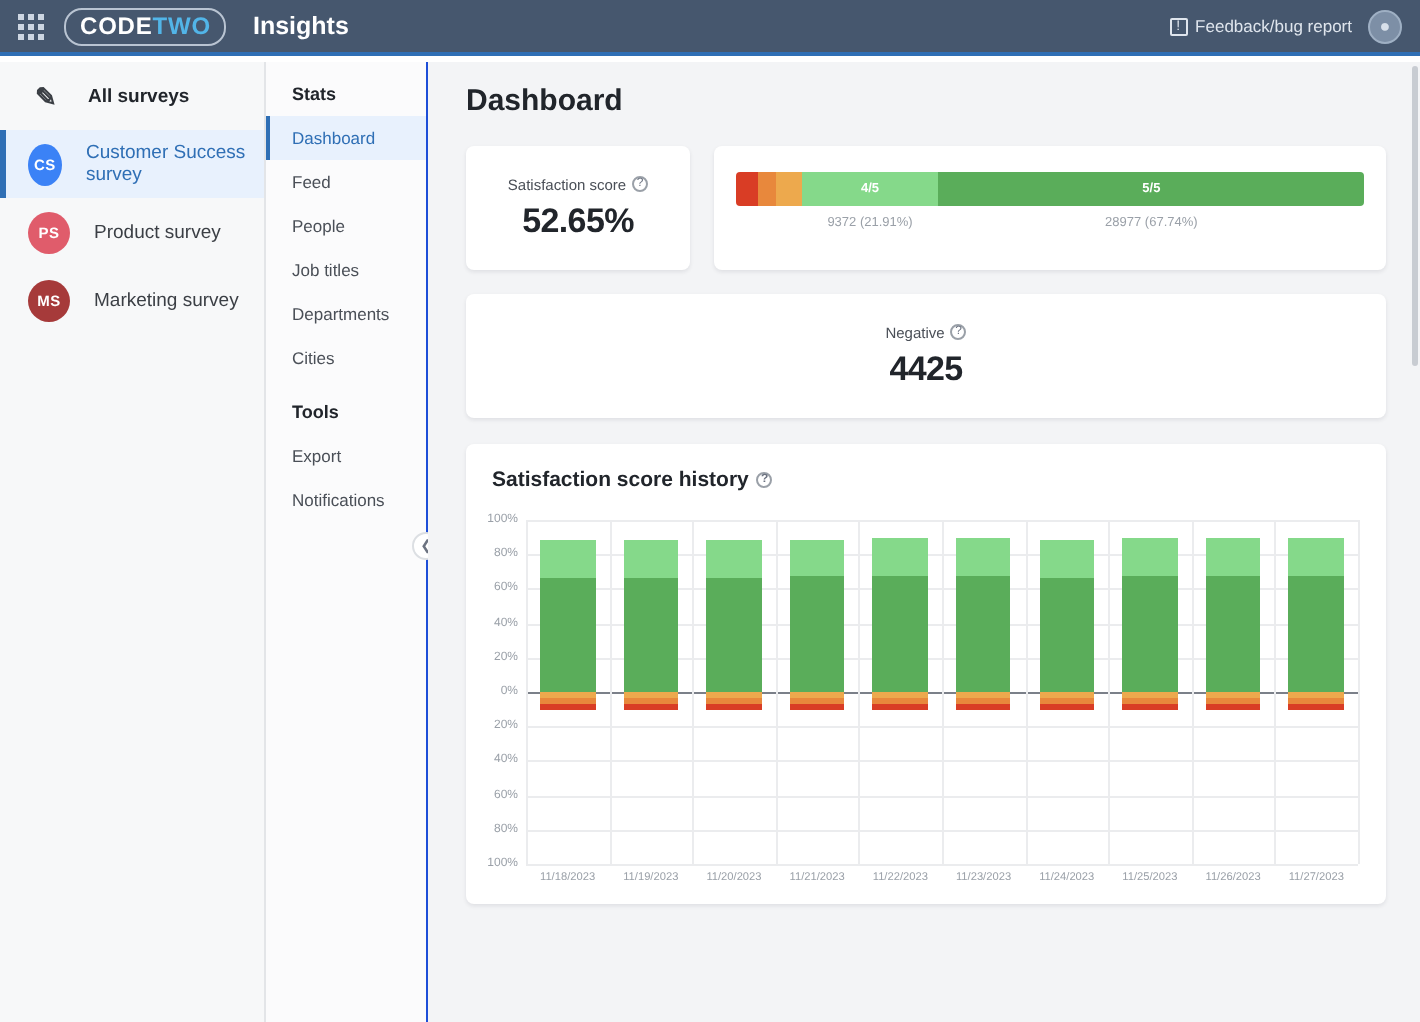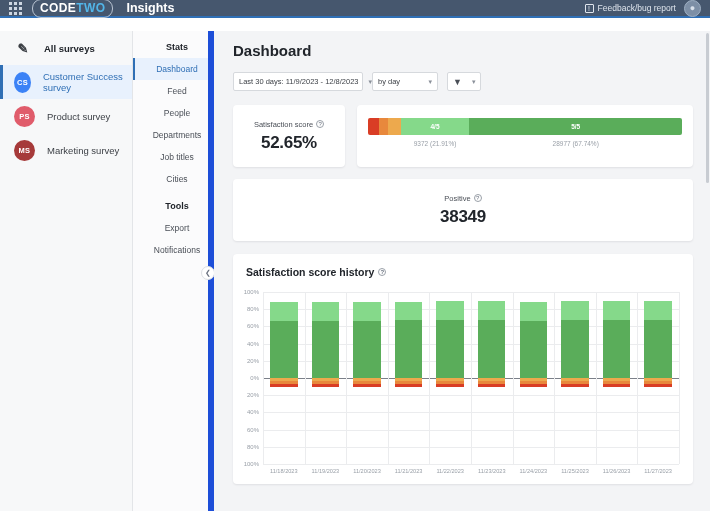--- a/index.html
+++ b/index.html
@@ -6,21 +6,21 @@
   html, body {
     width: 710px; height: 511px;
     font-family: "Liberation Sans", sans-serif;
     background: #ffffff;
     overflow: hidden;
   }
   #app { position: relative; width: 710px; height: 511px; }
 
   
   .topbar {
-    position: absolute; left: 0; top: 0; width: 710px; height: 18px;
+    position: absolute; left: 0; top: 0; width: 710px; height: 28px;
     background: #46576e; display: flex; align-items: center;
     border-bottom: 2px solid #2f6fb5;
   }
   .waffle { width: 30px; display: flex; align-items: center; justify-content: center; }
   .waffle-grid { display: grid; grid-template-columns: repeat(3, 3px); grid-gap: 2px; }
   .waffle-grid i { width: 3px; height: 3px; background: #cdd6e2; display: block; }
   .brand {
     border: 1px solid #b9c4d2; border-radius: 9px;
     padding: 1px 7px 2px; font-size: 12px; font-weight: bold;
     letter-spacing: .4px; color: #ffffff; margin-left: 2px;
@@ -51,21 +51,21 @@
   }
   .rail-item.selected .rail-label { color: #2f6fb5; }
   .survey-icon { width: 18px; height: 18px; display: flex; align-items: center; justify-content: center;
                  font-size: 13px; color: #3b3f45; }
   .av { width: 21px; height: 21px; border-radius: 50%; color: #fff; font-size: 7.5px;
         display: flex; align-items: center; justify-content: center; font-weight: bold; letter-spacing: .3px; }
 
   
   .nav {
     position: absolute; left: 133px; top: 31px; width: 81px; height: 480px;
-    background: #fbfbfc; border-right: 6px solid #1d4ed8; text-align: center;
+    background: #fbfbfc; border-right: 1px solid #1d4ed8;
   }
   .nav-section { font-size: 9px; font-weight: bold; color: #21252b; padding: 11px 0 6px 13px; }
   .nav-item { font-size: 8.5px; color: #4a4f57; padding: 6px 0 6px 13px; cursor: pointer; position: relative; }
   .nav-item.selected { background: #e8f1fd; color: #2f6fb5; }
   .nav-item.selected::before { content: ""; position: absolute; left: 0; top: 0; bottom: 0; width: 2px; background: #2f6fb5; }
   .collapse-btn {
     position: absolute; right: -7px; top: 235px; width: 14px; height: 14px; border-radius: 50%;
     background: #ffffff; border: 1px solid #dcdfe3; color: #6b7280; font-size: 7px;
     display: flex; align-items: center; justify-content: center; cursor: pointer;
   }
@@ -180,46 +180,32 @@
       <span class="av" style="background:#a63a3a">MS</span>
       <span class="rail-label">Marketing survey</span>
     </div>
   </div>
 
   <div class="nav">
     <div class="nav-section">Stats</div>
     <div class="nav-item selected">Dashboard</div>
     <div class="nav-item">Feed</div>
     <div class="nav-item">People</div>
+    <div class="nav-item">Job titles</div>
     <div class="nav-item">Departments</div>
-    <div class="nav-item">Job titles</div>
     <div class="nav-item">Cities</div>
     <div class="nav-section">Tools</div>
     <div class="nav-item">Export</div>
     <div class="nav-item">Notifications</div>
     <div class="collapse-btn">❮</div>
   </div>
 
   <div class="main">
     <div class="page-title">Dashboard</div>
 
-    <div class="filters">
-      <div class="sel sel-date">
-        <span class="cap">Last 30 days: 11/9/2023 - 12/8/2023</span>
-        <span class="chev">▾</span>
-      </div>
-      <div class="sel sel-gran">
-        <span class="cap">by day</span>
-        <span class="chev">▾</span>
-      </div>
-      <div class="sel sel-filter">
-        <span class="funnel">▼</span>
-        <span class="chev">▾</span>
-      </div>
-    </div>
 
     <div class="row-cards">
       <div class="card card-score">
         <div class="metric-label">
           <span>Satisfaction score</span>
           <span class="qmark">?</span>
         </div>
         <div class="metric-value">52.65%</div>
       </div>
 
@@ -234,24 +220,24 @@
         <div class="dist-legend" id="distlegend">
             <span style="left: 21.3443%;">9372 (21.91%)</span>
             <span style="left: 66.1469%;">28977 (67.74%)</span>
           </div>
       </div>
     </div>
 
     <div class="card card-totals">
       <div class="total-cell">
         <div class="metric-label">
-          <span>Positive</span>
+          <span>Negative</span>
           <span class="qmark">?</span>
         </div>
-        <div class="metric-value">38349</div>
+        <div class="metric-value">4425</div>
       </div>
     </div>
 
     <div class="card card-chart">
       <div class="chart-title">
         <span>Satisfaction score history</span>
         <span class="qmark">?</span>
       </div>
       <div class="plot">
         <div class="ylabels" id="ylabels">

